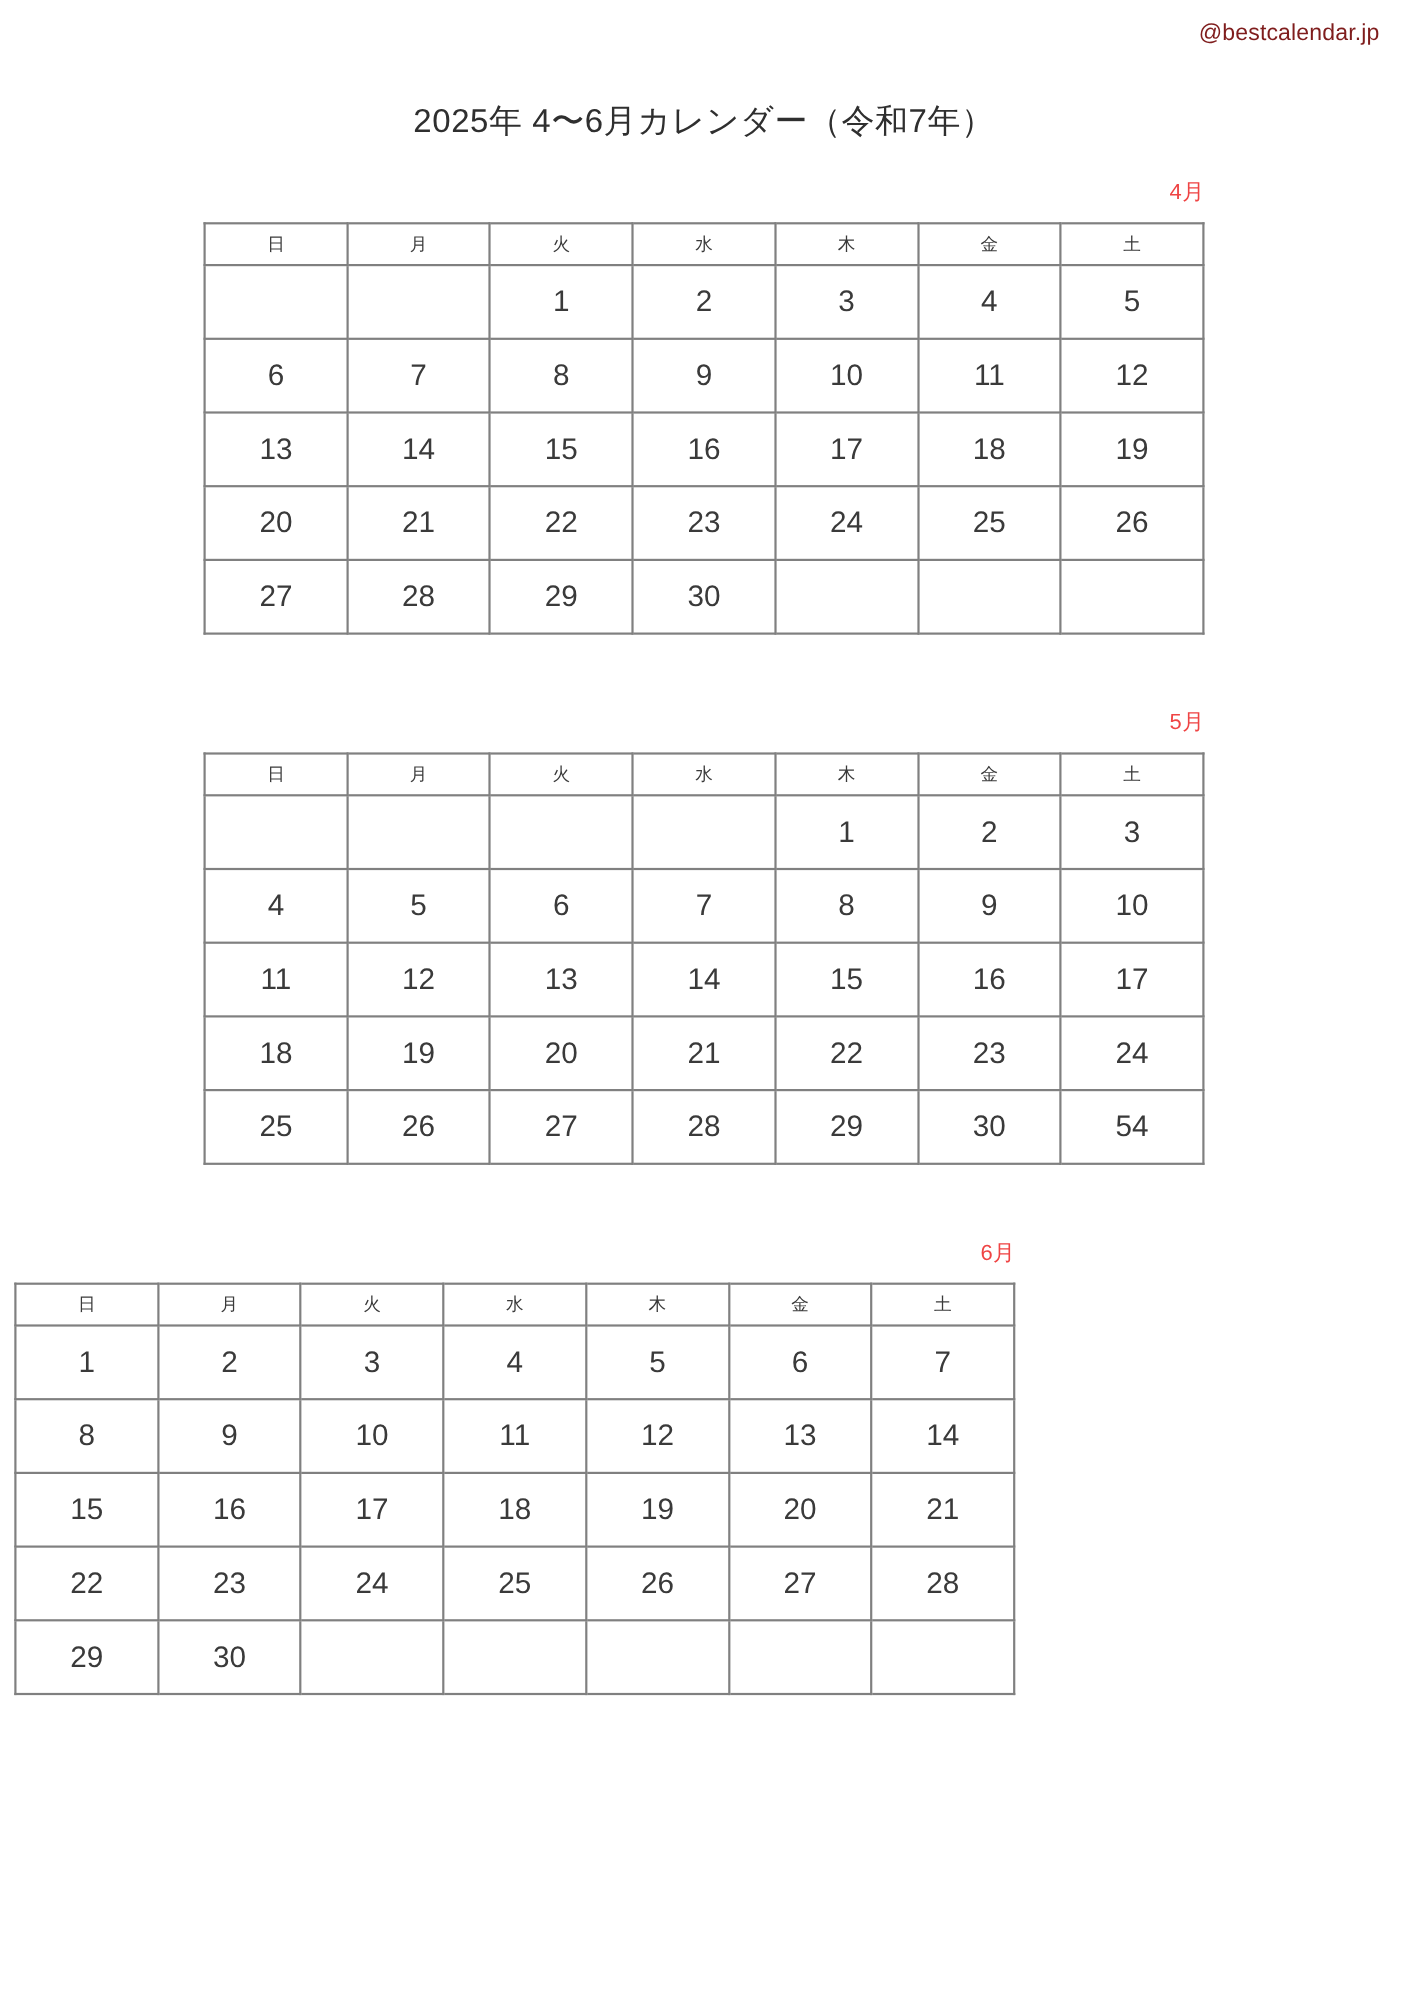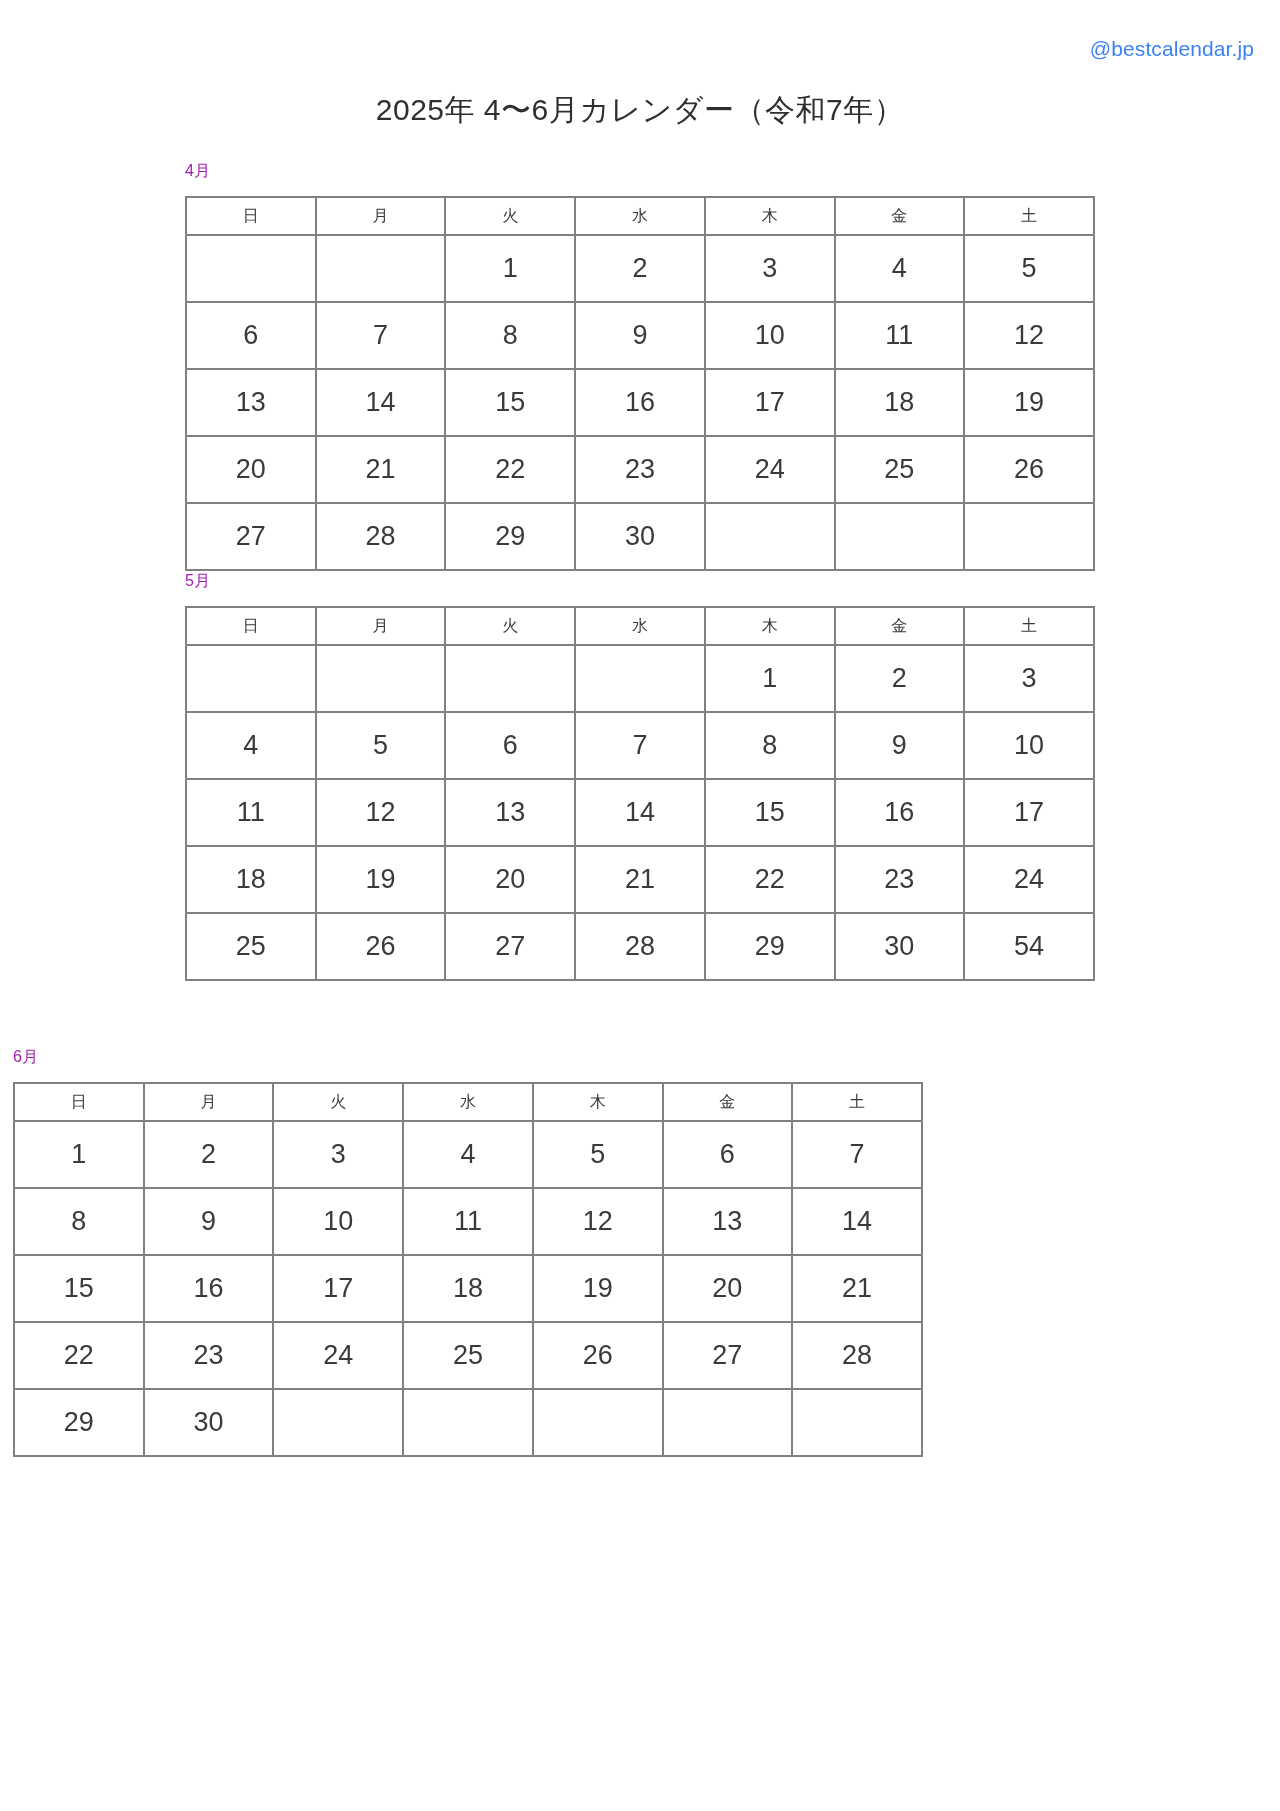--- a/index.html
+++ b/index.html
@@ -16,49 +16,49 @@
     overflow: hidden;
   }
   .page {
     width: 1280px;
     height: 1811px;
     position: relative;
     box-sizing: border-box;
   }
   .watermark {
     position: absolute;
-    top: 21px;
+    top: 2px;
     right: 26px;
     font-size: 21px;
-    color: #3b82f6;
+    color: #7f1d1d;
     letter-spacing: 0.1px;
     font-family: "Liberation Sans", "DejaVu Sans", sans-serif;
   }
   .page-title {
     text-align: center;
     font-size: 30px;
     color: #2f2f2f;
     margin: 16px;
     padding-top: 74px;
     font-weight: normal;
     letter-spacing: 0.5px;
     font-family: "Liberation Sans", "DejaVu Sans", sans-serif;
   }
   .month-block {
     width: 910px;
     margin: 0 auto;
   }
   .month-block.april { margin-top: 30px; }
-  .month-block.may { }
+  .month-block.may { margin-top: 66px; }
   .month-block.june { margin-top: 66px; margin-left: 13px; }
 
   .month-label {
-    text-align: left;
-    font-size: 16px;
-    color: #a21caf;
+    text-align: right;
+    font-size: 20px;
+    color: #ef4444;
     padding-bottom: 14px;
     letter-spacing: 0.3px;
   }
   table.cal {
     border-collapse: collapse;
     width: 910px;
     table-layout: fixed;
     border: 2px solid #808080;
   }
   table.cal th, table.cal td {

